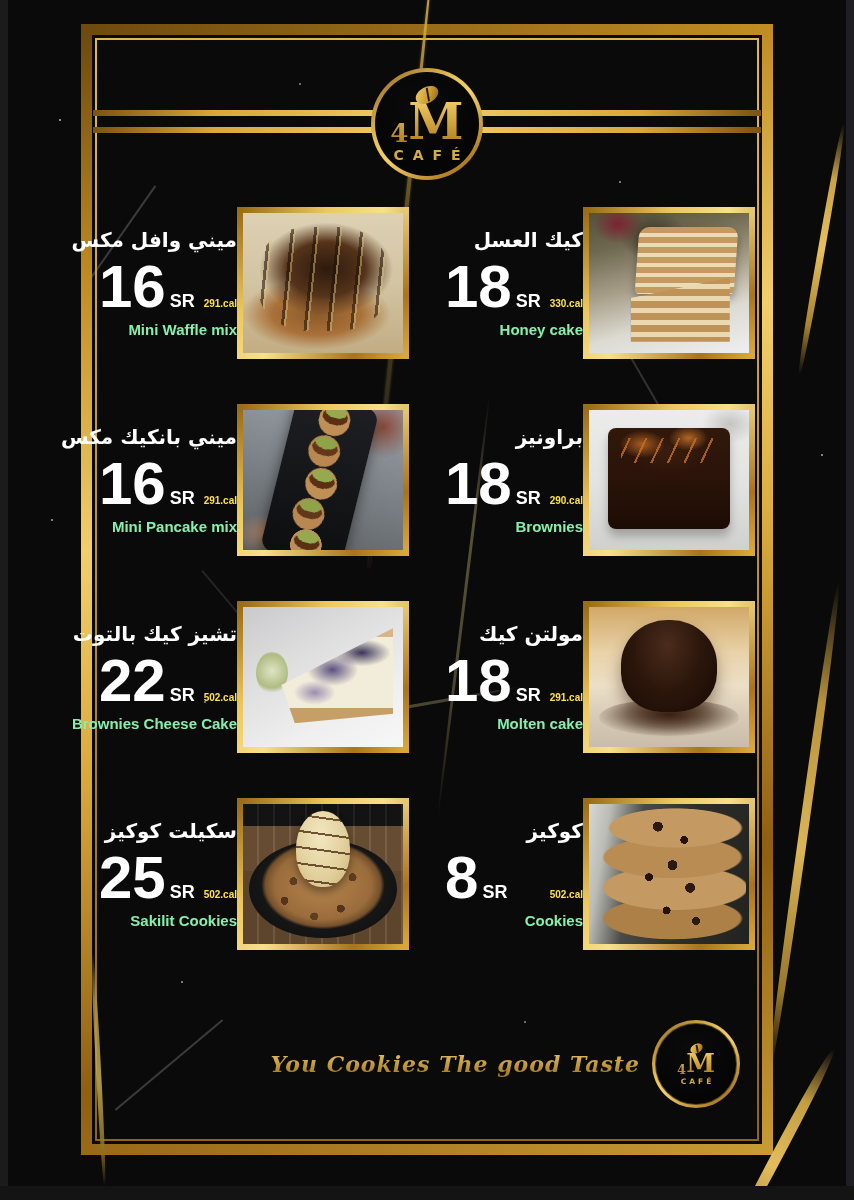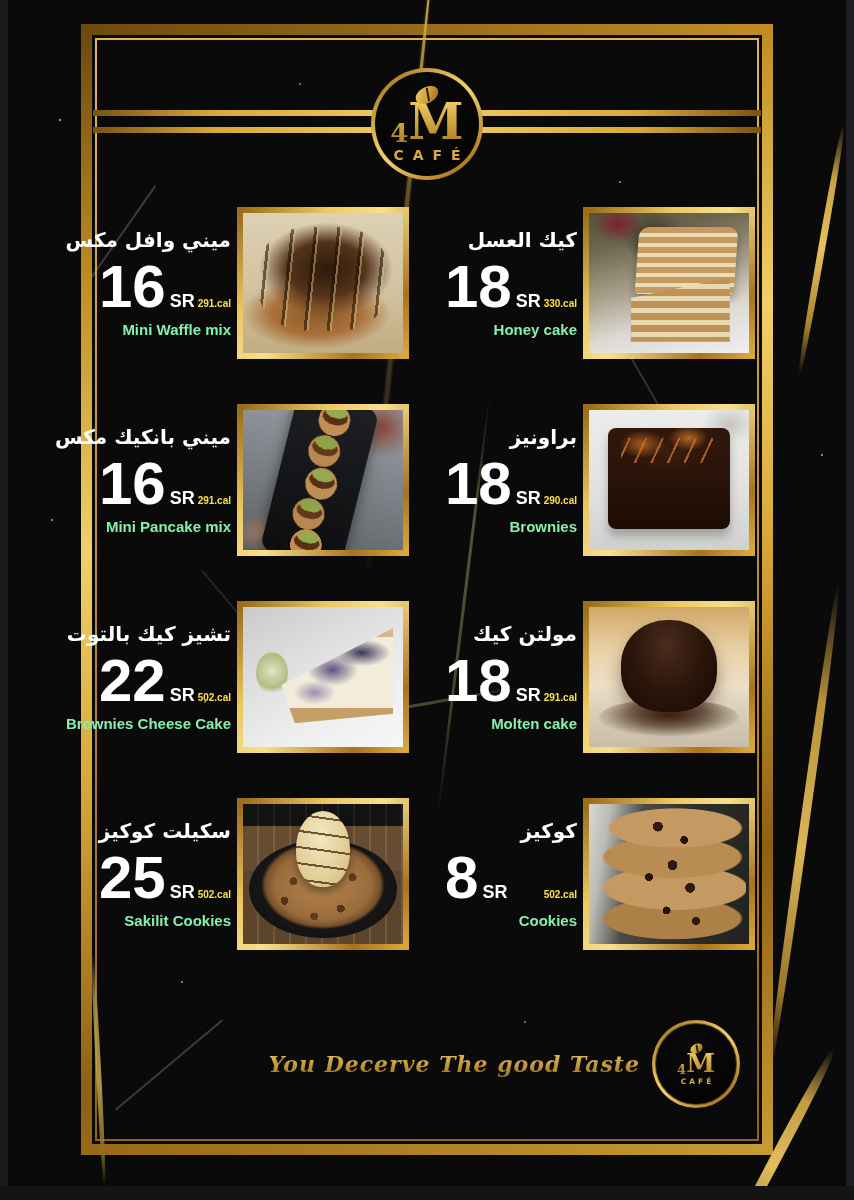--- a/index.html
+++ b/index.html
@@ -76,21 +76,21 @@
     background:#2a1c04; transform:rotate(18deg); border-radius:2px; }
   .logo-word { display:flex; align-items:flex-end; line-height:.85; font-family:"DejaVu Serif", serif;
     background:linear-gradient(180deg,#efca64,#b07f1d); -webkit-background-clip:text; background-clip:text; color:transparent; }
   .logo-4 { font-size:26px; font-weight:bold; }
   .logo-m { font-size:50px; font-weight:bold; }
   .logo-cafe { margin-top:3px; font-size:14px; letter-spacing:9px; text-indent:9px; color:#d6ab43; font-weight:bold; }
 
   
   .menu-grid { position:absolute; z-index:4; left:99px; top:207px; width:656px; display:flex; flex-direction:column; gap:45px; }
   .menu-row { display:flex; gap:36px; }
-  .menu-item { width:310px; height:152px; display:flex; gap:6px; }
+  .menu-item { width:310px; height:152px; display:flex; }
   .item-text { flex:1; display:flex; flex-direction:column; justify-content:center; align-items:flex-end; text-align:right; gap:9px; min-width:0; }
   .name-ar { font-size:20px; font-weight:bold; color:#fff; white-space:nowrap; direction:rtl; }
   .price-row { display:flex; align-items:baseline; width:100%; }
   .price-num { font-size:60px; font-weight:bold; line-height:.85; color:#fff; font-family:"Liberation Sans", sans-serif; }
   .price-cur { font-size:18px; font-weight:bold; color:#fff; margin-left:4px; font-family:"Liberation Sans", sans-serif; }
   .price-cal { font-size:10px; font-weight:bold; color:#fde047; margin-left:auto; font-family:"Liberation Sans", sans-serif; }
   .name-en { font-size:15px; font-weight:bold; color:#86efac; white-space:nowrap; font-family:"Liberation Sans", sans-serif; }
 
   .photo-frame { width:172px; height:152px; border:6px solid;
     border-image:linear-gradient(130deg,#9a6c16 0%,#ecc75e 30%,#f7e08a 50%,#a9741a 82%,#d9a83a 100%) 1;
@@ -382,21 +382,21 @@
       <div class="photo-frame">
         <div class="photo ph-cookies"></div>
       </div>
     </div>
   </div>
 
 </div>
 
 <div class="footer">
   <div class="footer-text">
-    <div class="tagline">You Decerve The good Taste</div>
+    <div class="tagline">You Cookies The good Taste</div>
   </div>
   <div class="footer-logo">
     <div class="logo-inner">
       <div class="bean"></div>
       <div class="logo-word">
         <span class="logo-4">4</span>
           <span class="logo-m">M</span>
       </div>
       <div class="logo-cafe">CAFÉ</div>
     </div>

